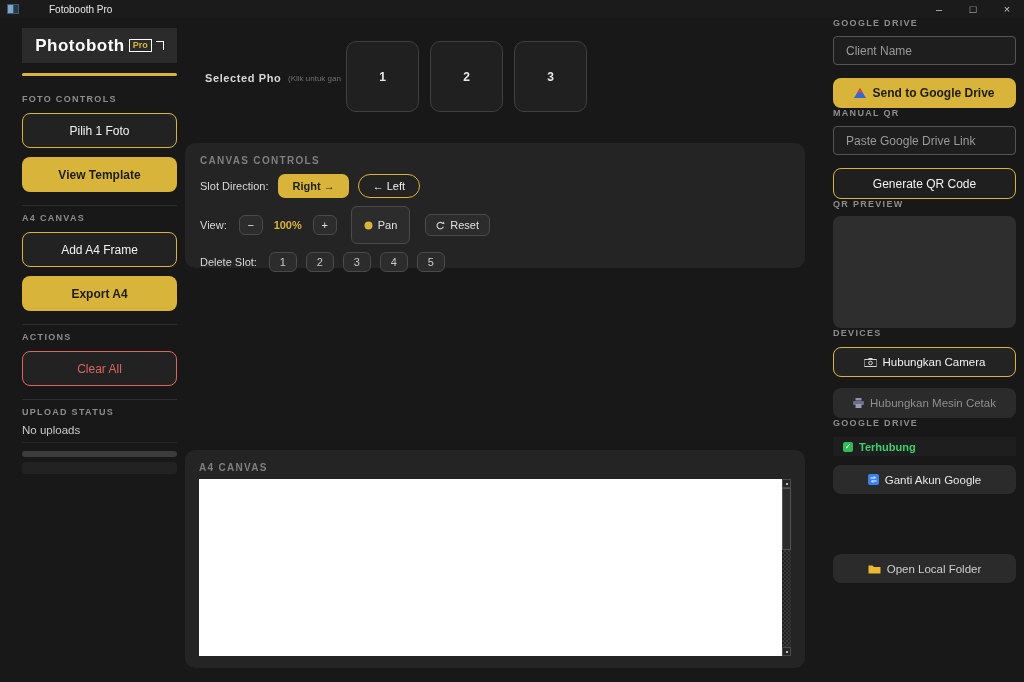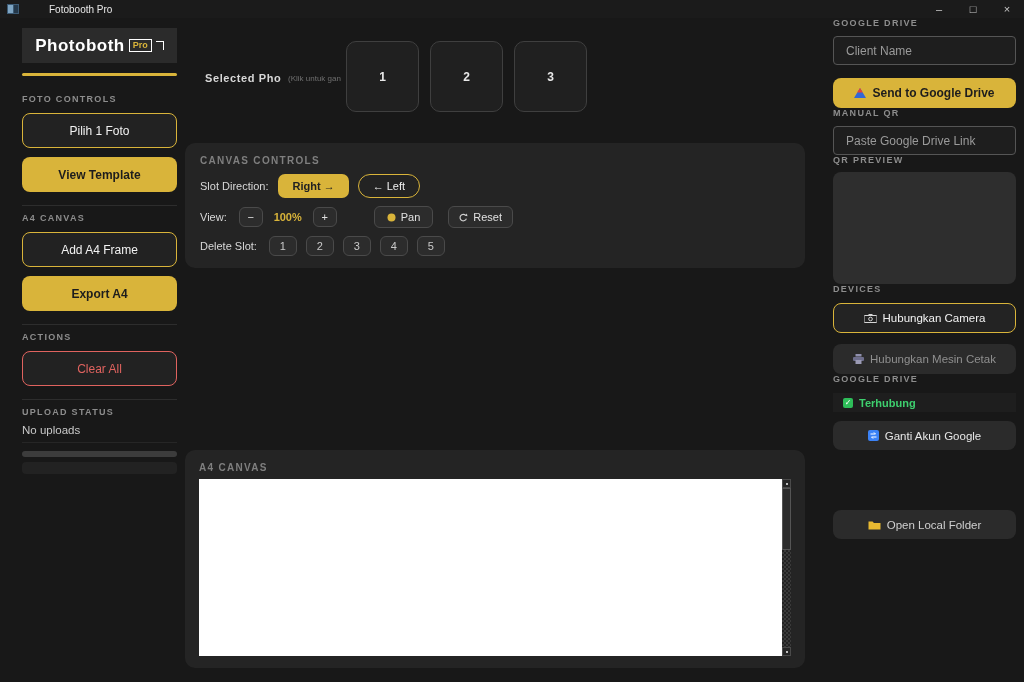--- a/index.html
+++ b/index.html
@@ -60,21 +60,21 @@
   .cc-row { display:flex; align-items:center; margin-top:8px; }
   .cc-label { font-size:11px; color:#d8d8d8; }
   .ctl { background:#2c2c2c; border:1px solid #4a4a4a; border-radius:6px; color:#e0e0e0;
          font-size:11px; display:flex; align-items:center; justify-content:center; gap:5px; }
   .dir-right { height:24px; padding:0 14px; background:#d9b43a; border:none; color:#222;
                font-weight:600; border-radius:7px; margin-left:10px; }
   .dir-left { height:24px; padding:0 14px; background:#232323; border:1.5px solid #d9b43a;
               color:#f0f0f0; border-radius:12px; margin-left:9px; }
   .zoom-btn { width:24px; height:20px; margin-left:12px; }
   .zoom-val { width:38px; text-align:center; font-size:11px; font-weight:bold; color:#d9b43a; margin-left:6px; }
-  .pan-btn { height:22px; padding:0 12px; margin-left:37px; }
+  .pan-btn { height:38px; padding:0 12px; margin-left:14px; }
   .reset-btn { height:22px; padding:0 10px; margin-left:15px; }
   .del-btn { width:28px; height:20px; margin-left:9px; color:#c9c9c9; }
 
   .tp { top:278px; height:166px; padding:11px 15px; }
   .tp-box { margin-top:6px; height:131px; background:#1c1c1c; border-radius:6px; }
 
   .a4 { top:450px; height:218px; padding:12px 14px; }
   .a4-wrap { margin-top:6px; display:flex; height:177px; }
   .a4-canvas { width:588px; height:177px; background:#ffffff; }
   .sbar { width:9px; display:flex; flex-direction:column; background:#1f1f1f; }
@@ -220,20 +220,21 @@
     <div class="btn btn-yellow send-btn">
       <svg width="12" height="11" viewBox="0 0 12 11">
         <polygon points="6,0 12,10 0,10" fill="#3367d6"></polygon>
         <polygon points="6,0 8.8,4.6 3.2,4.6" fill="#ea4335"></polygon>
       </svg>
       <span>Send to Google Drive</span>
     </div>
 
     <div class="sec-title mt18">MANUAL QR</div>
     <input class="input r-gap8" placeholder="Paste Google Drive Link" style="">
+    <div class="btn gen-btn">Generate QR Code</div>
 
     <div class="sec-title mt11">QR PREVIEW</div>
     <div class="qr-box"></div>
 
     <div class="sec-title mt21">DEVICES</div>
     <div class="btn cam-btn">
       <svg width="13" height="9" viewBox="0 0 13 9">
         <rect x="0" y="1.5" width="13" height="7" rx="1" fill="none" stroke="#d6d6d6" stroke-width="1"></rect>
         <rect x="4.5" y="0" width="4" height="2" fill="#d6d6d6"></rect>
         <circle cx="6.5" cy="5" r="1.8" fill="none" stroke="#d6d6d6" stroke-width="1"></circle>

